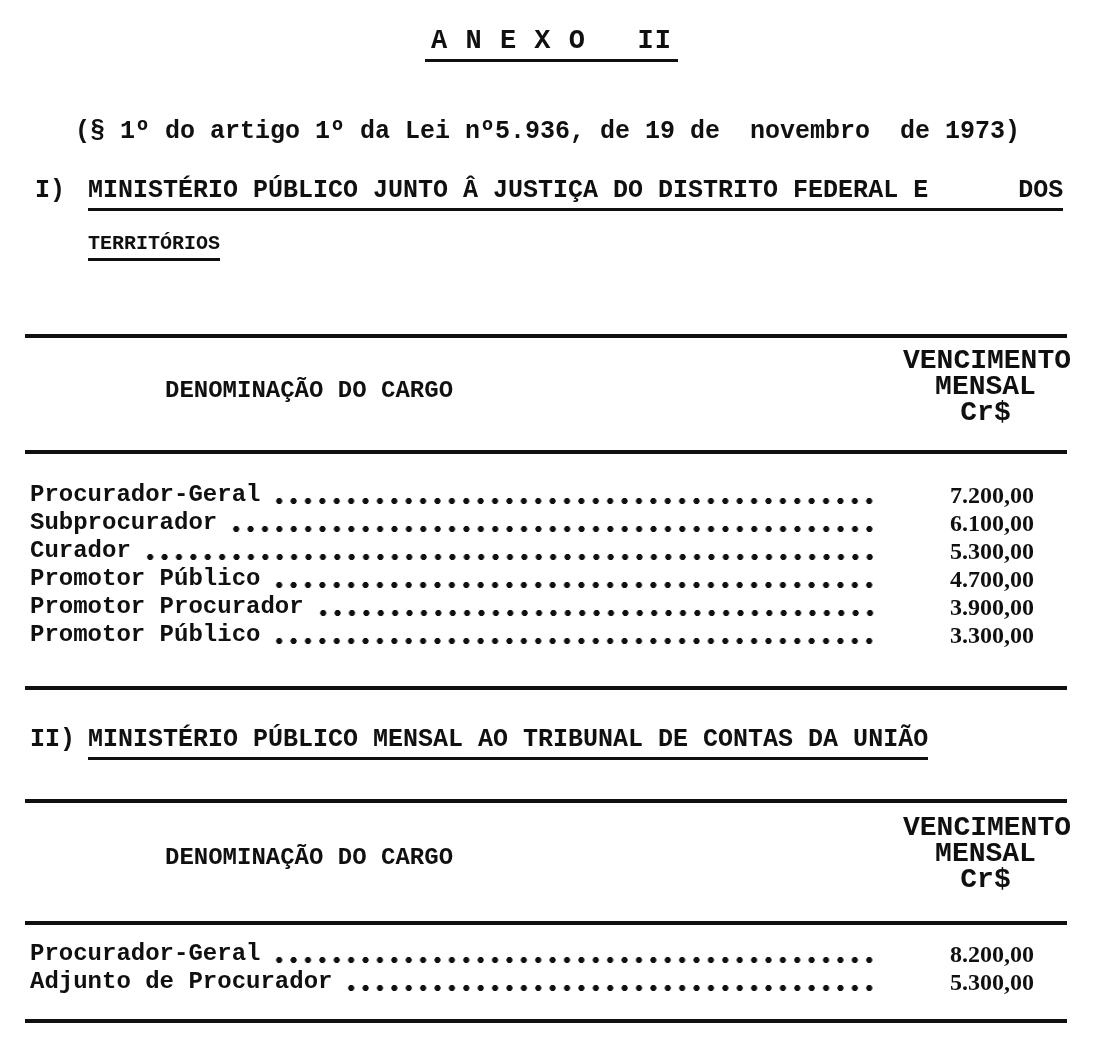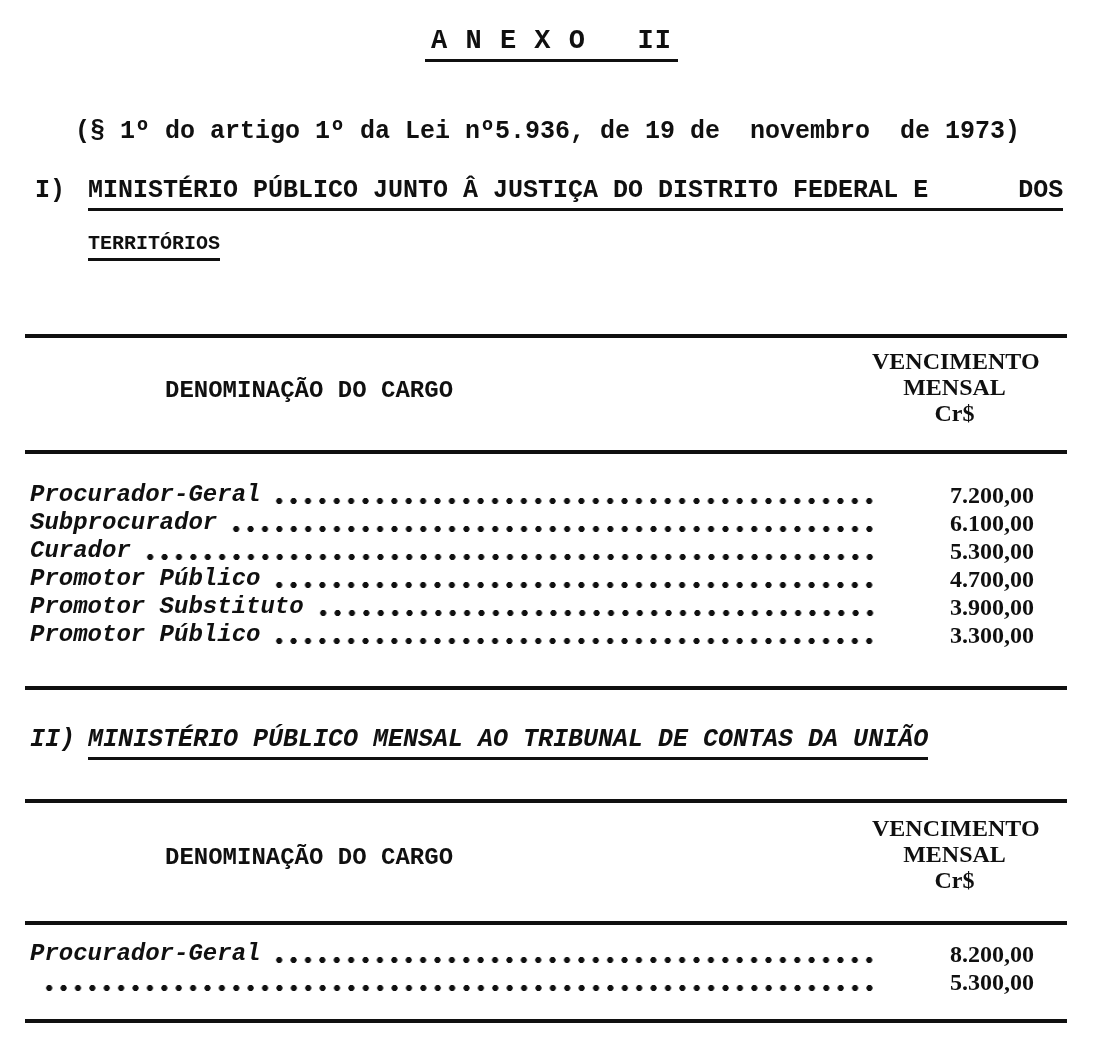--- a/index.html
+++ b/index.html
@@ -56,39 +56,38 @@
     position: absolute;
     font-size: 20px;
   }
   .col-cargo-header {
     position: absolute;
     left: 165px;
     font-size: 24px;
   }
   .col-value-header {
     position: absolute;
-    left: 872px;
+    left: 903px;
     width: 165px;
     text-align: center;
-    font-size: 24px;
+    font-size: 28px;
     line-height: 26px;
-    font-family: Liberation Serif, serif;
   }
   .rows {
     position: absolute;
     left: 30px;
     width: 1037px;
     font-size: 24px;
   }
   .row {
     display: flex;
     height: 28px;
     line-height: 28px;
   }
-  .row .cargo { white-space: pre; flex: 0 0 auto; font-style: italic; }
+  .row .cargo { white-space: pre; flex: 0 0 auto; }
   .row .leader {
     flex: 1 1 auto;
     margin: 0 38px 0 12px;
     background-image: radial-gradient(circle, #101010 2.7px, transparent 3.4px);
     background-size: 14.4px 10px;
     background-repeat: repeat-x;
     background-position: left 15px;
   }
   .row .valor {
     flex: 0 0 150px;
@@ -142,34 +141,34 @@
       <span class="cargo">Curador</span>
       <span class="leader"></span>
       <span class="valor">5.300,00</span>
     </div>
     <div class="row">
       <span class="cargo">Promotor Público</span>
       <span class="leader"></span>
       <span class="valor">4.700,00</span>
     </div>
     <div class="row">
-      <span class="cargo">Promotor Substituto</span>
+      <span class="cargo">Promotor Procurador</span>
       <span class="leader"></span>
       <span class="valor">3.900,00</span>
     </div>
     <div class="row">
       <span class="cargo">Promotor Público</span>
       <span class="leader"></span>
       <span class="valor">3.300,00</span>
     </div>
   </div>
 
   <div class="rule" style="top:686px;"></div>
 
-  <div class="sec-heading sec-heading-2" style="top:725px; left:30px; right:28px;font-style:italic;">
+  <div class="sec-heading sec-heading-2" style="top:725px; left:30px; right:28px;">
     <span class="sec-num">II)</span>
     <span class="u heading-text">MINISTÉRIO PÚBLICO MENSAL AO TRIBUNAL DE CONTAS DA UNIÃO</span>
   </div>
 
   <div class="rule" style="top:799px;"></div>
 
   <div class="col-cargo-header" style="top:844px;">DENOMINAÇÃO DO CARGO</div>
 
   <div class="col-value-header" style="top:815px;">
     <div>VENCIMENTO</div>
@@ -179,20 +178,21 @@
 
   <div class="rule" style="top:921px;"></div>
 
   <div class="rows" style="top:940px;">
     <div class="row">
       <span class="cargo">Procurador-Geral</span>
       <span class="leader"></span>
       <span class="valor">8.200,00</span>
     </div>
     <div class="row">
+      <span class="cargo">Adjunto de Procurador</span>
       <span class="leader"></span>
       <span class="valor">5.300,00</span>
     </div>
   </div>
 
   <div class="rule" style="top:1019px;"></div>
 
 </div>
 
 </body></html>

